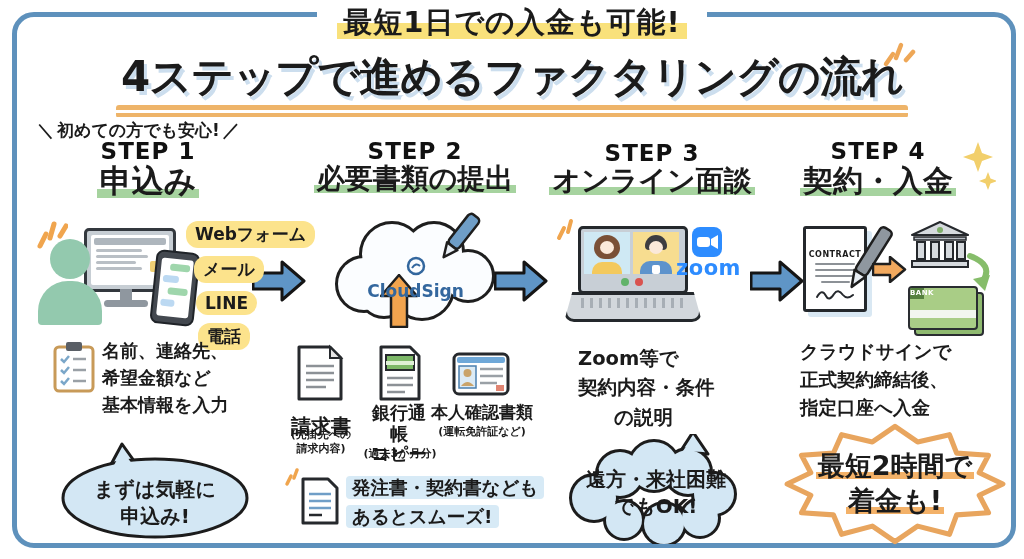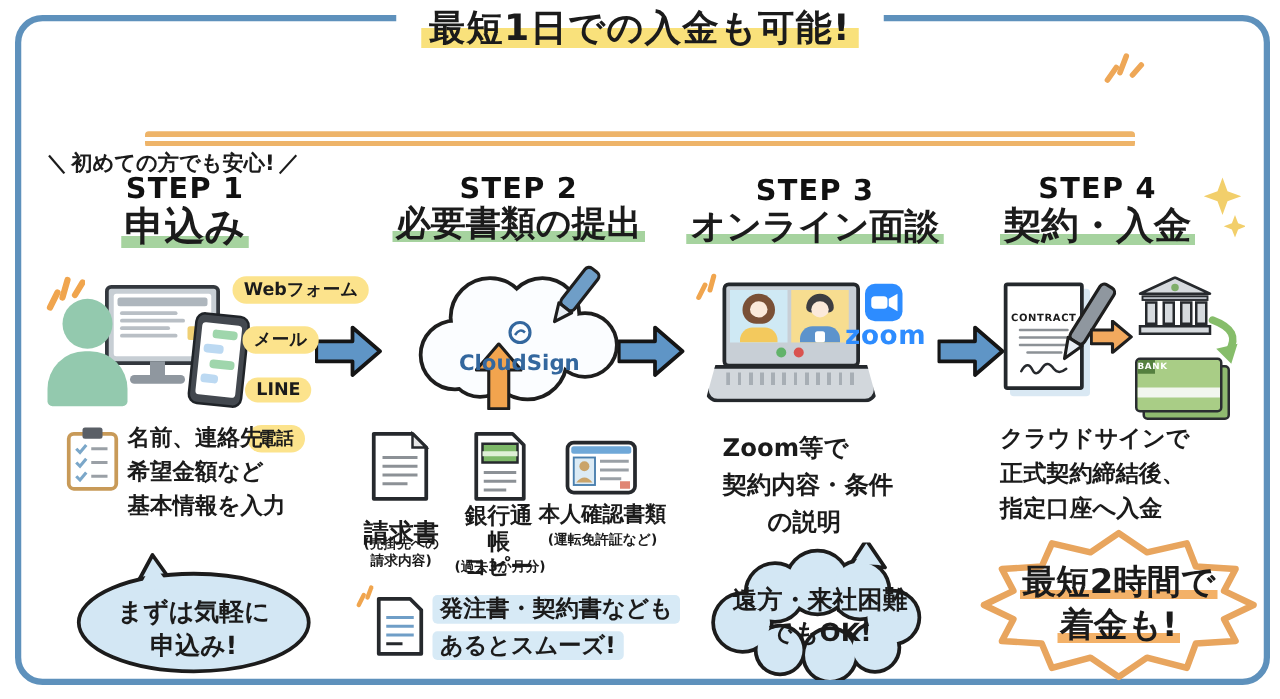--- a/index.html
+++ b/index.html
@@ -27,21 +27,21 @@
 
   
   .step-label{font-size:23px;font-weight:700;letter-spacing:1px;color:#111;}
   .step-title{font-weight:800;line-height:1.1;}
   .hl-green{background:linear-gradient(transparent 70%,#a6d39f 70%,#a6d39f 95%,transparent 95%);padding:0 3px;}
   .hl-blue{background:#d7eaf6;padding:1px 6px;border-radius:4px;}
   .hl-orange{background:linear-gradient(transparent 70%,#f3b168 70%,#f3b168 95%,transparent 95%);padding:0 2px;}
 
   
   .pill{display:inline-block;background:#fce38c;border-radius:12px;padding:2px 9px;
-        font-size:14px;font-weight:700;margin-bottom:18px;white-space:nowrap;}
+        font-size:17px;font-weight:700;margin-bottom:8px;white-space:nowrap;}
 
   
   .mon{left:84px;top:228px;width:86px;height:58px;background:#c7ced4;border:3px solid #33383e;border-radius:5px;}
   .mon-screen{position:absolute;left:4px;top:4px;right:4px;bottom:4px;background:#fff;border-radius:2px;overflow:hidden;}
   .mon-bar{position:absolute;left:3px;top:3px;right:3px;height:7px;background:#aeb6bd;border-radius:2px;}
   .mon-line{position:absolute;left:5px;height:3px;background:#b9bfc5;border-radius:2px;}
   .mon-yel{position:absolute;right:5px;top:26px;width:14px;height:11px;background:#f0d074;border-radius:2px;}
   .mon-neck{left:120px;top:289px;width:12px;height:12px;background:#8f979f;}
   .mon-base{left:104px;top:300px;width:44px;height:7px;background:#8f979f;border-radius:4px;}
 
@@ -93,20 +93,21 @@
 </head>
 <body>
 
 <div id="canvas">
 
   <div class="abs frame"></div>
 
   <div class="abs tagline-wrap">
     <span class="tagline-bg"><span class="tagline">最短1日での入金も可能!</span></span>
   </div>
+  <div class="abs title">4ステップで進めるファクタリングの流れ</div>
   <div class="abs title-underline"></div>
   <svg class="abs" style="left:880px;top:38px;" width="36" height="34">
     <g stroke="#eea757" stroke-width="4.5" stroke-linecap="round">
       <line x1="6" y1="26" x2="13" y2="16"></line>
         <line x1="16" y1="20" x2="21" y2="7"></line>
         <line x1="26" y1="22" x2="33" y2="14"></line>
     </g>
   </svg>
   <div class="abs reassure">
     <span class="slash">＼</span><span>初めての方でも安心!</span><span class="slash">／</span>

